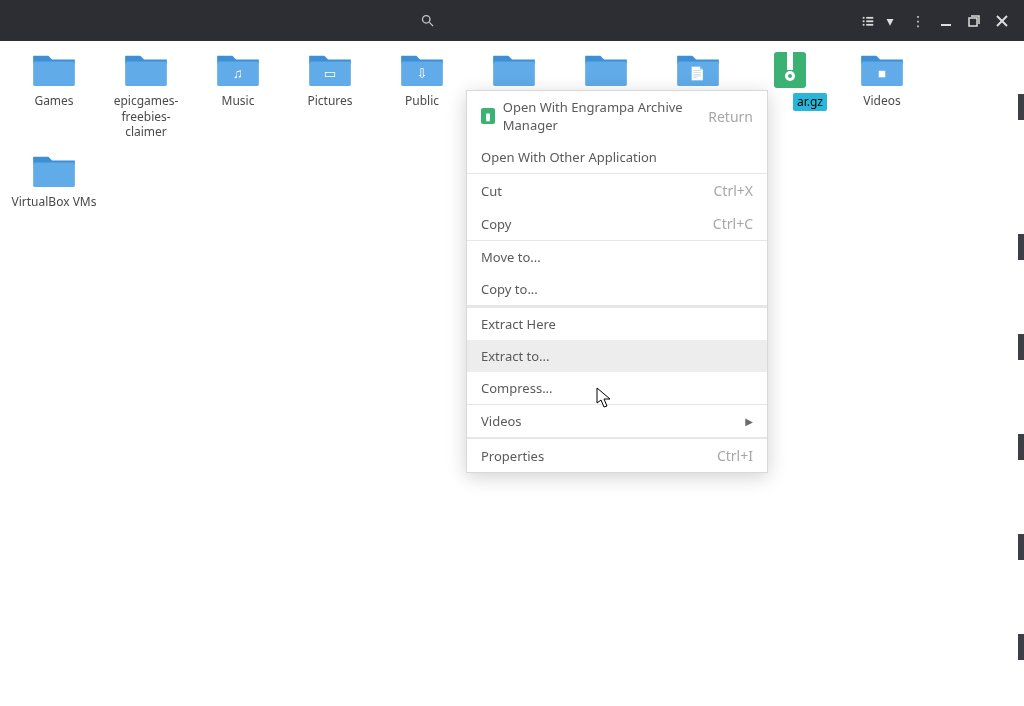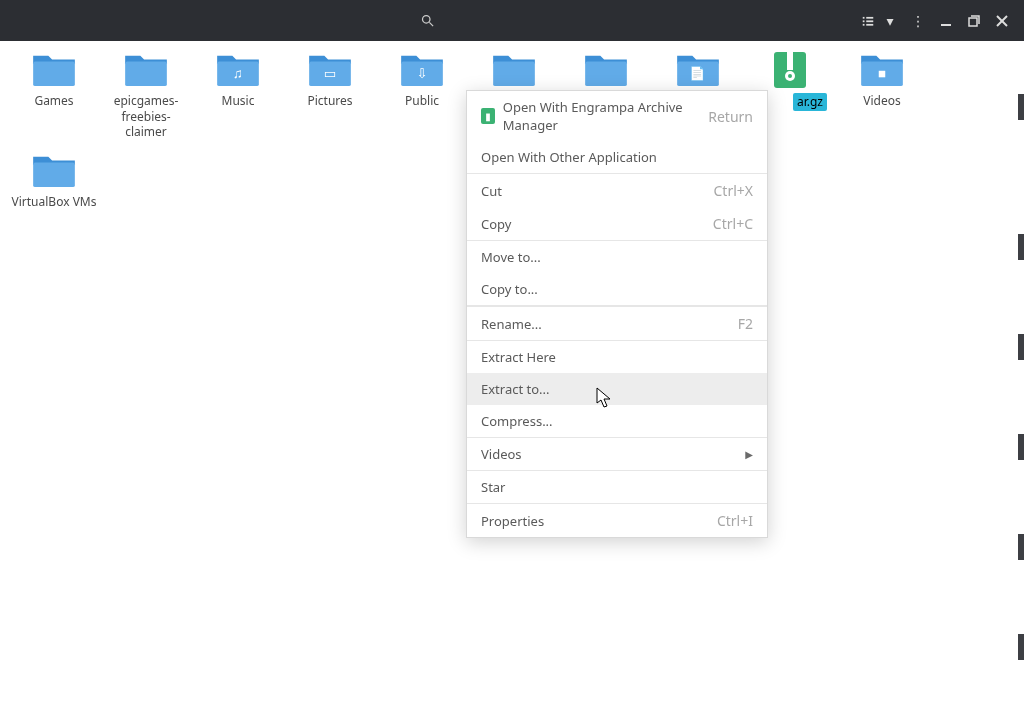--- a/index.html
+++ b/index.html
@@ -237,26 +237,20 @@
         <span>Move to...</span>
       </span>
   </div>
   <div class="cm-item">
     <span class="cm-left">
         <span>Copy to...</span>
       </span>
   </div>
   <div class="cm-sep"></div>
   <div class="cm-sep"></div>
-  <div class="cm-item">
-    <span class="cm-left">
-        <span>Rename...</span>
-      </span>
-    <span class="cm-shortcut">F2</span>
-  </div>
   <div class="cm-sep"></div>
   <div class="cm-item">
     <span class="cm-left">
         <span>Extract Here</span>
       </span>
   </div>
   <div class="cm-item hover">
     <span class="cm-left">
         <span>Extract to...</span>
       </span>
@@ -267,25 +261,20 @@
       </span>
   </div>
   <div class="cm-sep"></div>
   <div class="cm-item">
     <span class="cm-left">
         <span>Videos</span>
       </span>
     <span class="cm-sub">▶</span>
   </div>
   <div class="cm-sep"></div>
-  <div class="cm-item">
-    <span class="cm-left">
-        <span>Star</span>
-      </span>
-  </div>
   <div class="cm-sep"></div>
   <div class="cm-item">
     <span class="cm-left">
         <span>Properties</span>
       </span>
     <span class="cm-shortcut">Ctrl+I</span>
   </div>
 </div>
 
 <svg class="cursor" viewBox="0 0 16 22">

